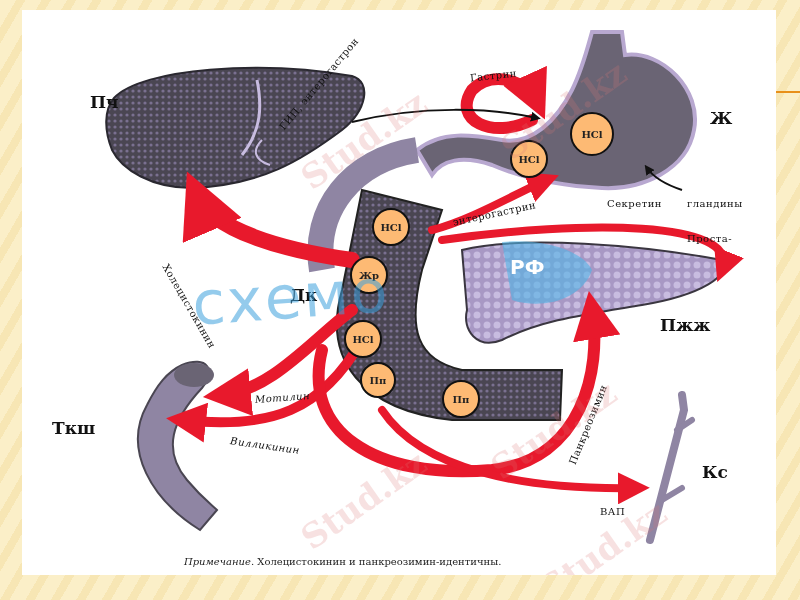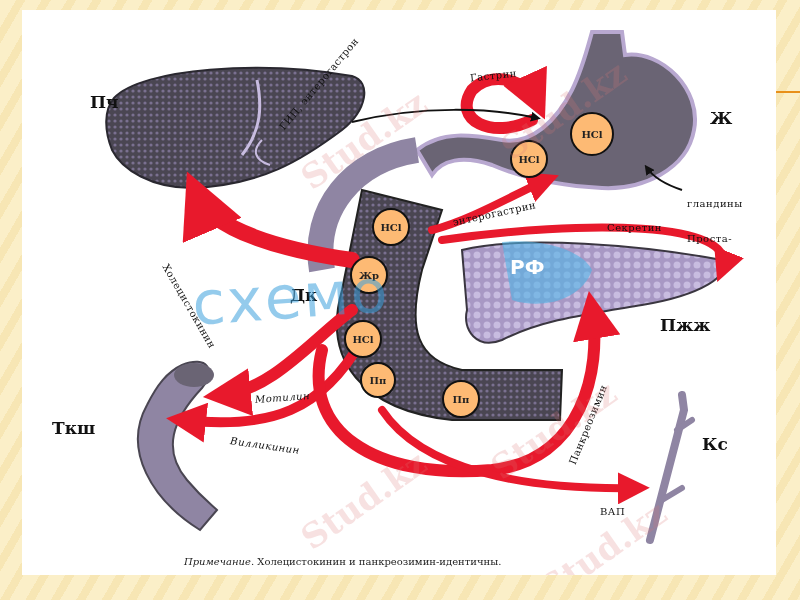--- a/index.html
+++ b/index.html
@@ -91,26 +91,26 @@
 
     <path d="M330,112 C400,95 470,98 515,108" stroke="#111" stroke-width="2" fill="none" marker-end="url(#ahk)"></path>
     <path d="M660,180 C645,175 632,168 625,158" stroke="#111" stroke-width="2" fill="none" marker-end="url(#ahk)"></path>
   </svg>
 
   <div class="lbl big" style="left:68px;top:82px;text-align:right;">Пч</div>
   <div class="lbl big" style="left:688px;top:98px;">Ж</div>
   <div class="lbl big" style="left:268px;top:275px;">Дк</div>
   <div class="lbl big" style="left:638px;top:305px;">Пжж</div>
   <div class="lbl big" style="left:30px;top:360px;margin-top:48px;">Ткш</div>
-  <div class="lbl big" style="left:680px;top:424px;">Кс</div>
+  <div class="lbl big" style="left:680px;top:452px;">Кс</div>
 
   <div class="lbl small" style="left:448px;top:60px;transform:rotate(-6deg);">Гастрин</div>
   <div class="lbl small" style="left:255px;top:115px;transform:rotate(-50deg);transform-origin:left top;">ГИП, энтерогастрон</div>
   <div class="lbl small" style="left:430px;top:198px;transform:rotate(-12deg);">энтерогастрин</div>
-  <div class="lbl small" style="left:585px;top:212px;">Секретин</div>
+  <div class="lbl small" style="left:585px;top:188px;">Секретин</div>
   <div class="lbl small" style="left:665px;top:176px;margin-top:47px;">Проста-</div>
   <div class="lbl small" style="left:665px;top:188px;">гландины</div>
   <div class="lbl small" style="left:148px;top:252px;transform:rotate(60deg);transform-origin:left top;">Холецистокинин</div>
   <div class="lbl small" style="left:233px;top:382px;transform:rotate(-4deg);font-style:italic;">Мотилин</div>
   <div class="lbl small" style="left:208px;top:430px;transform:rotate(8deg);font-style:italic;">Вилликинин</div>
   <div class="lbl small" style="left:545px;topopacity:1;top:452px;transform:rotate(-68deg);transform-origin:left top;">Панкреозимин</div>
   <div class="lbl small" style="left:578px;top:496px;">ВАП</div>
 
   <div class="circ" style="left:548px;top:102px;width:40px;height:40px;">HCl</div>
   <div class="circ" style="left:488px;top:130px;width:34px;height:34px;">HCl</div>

